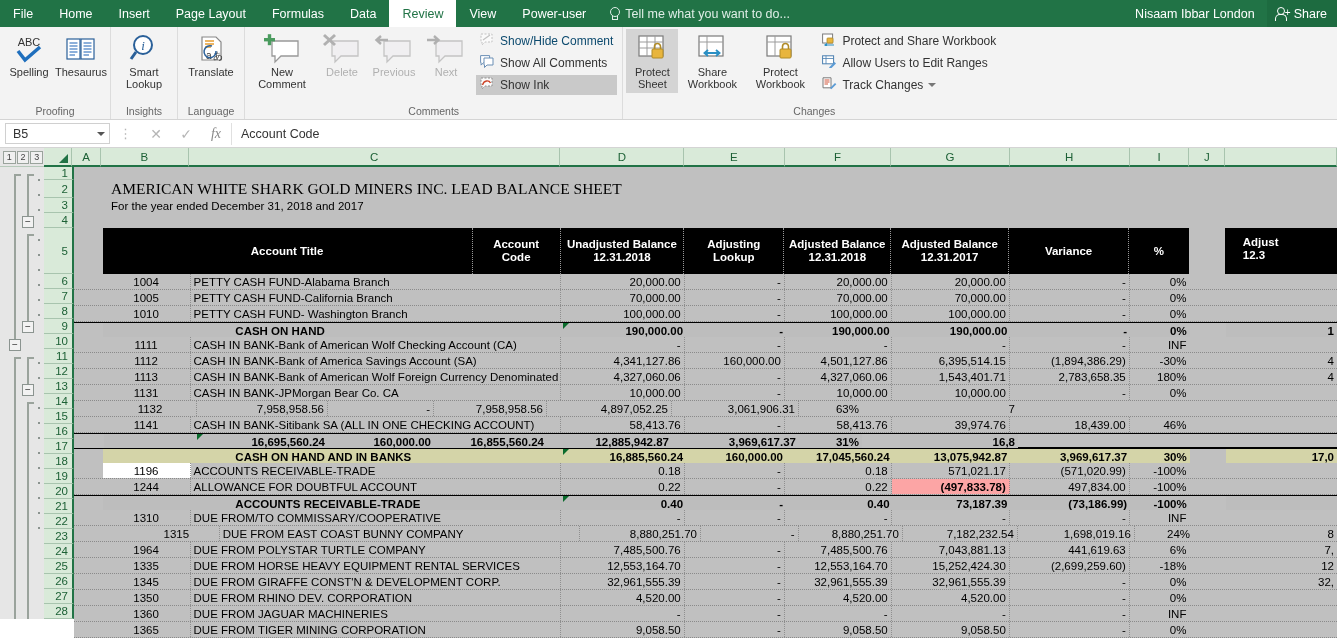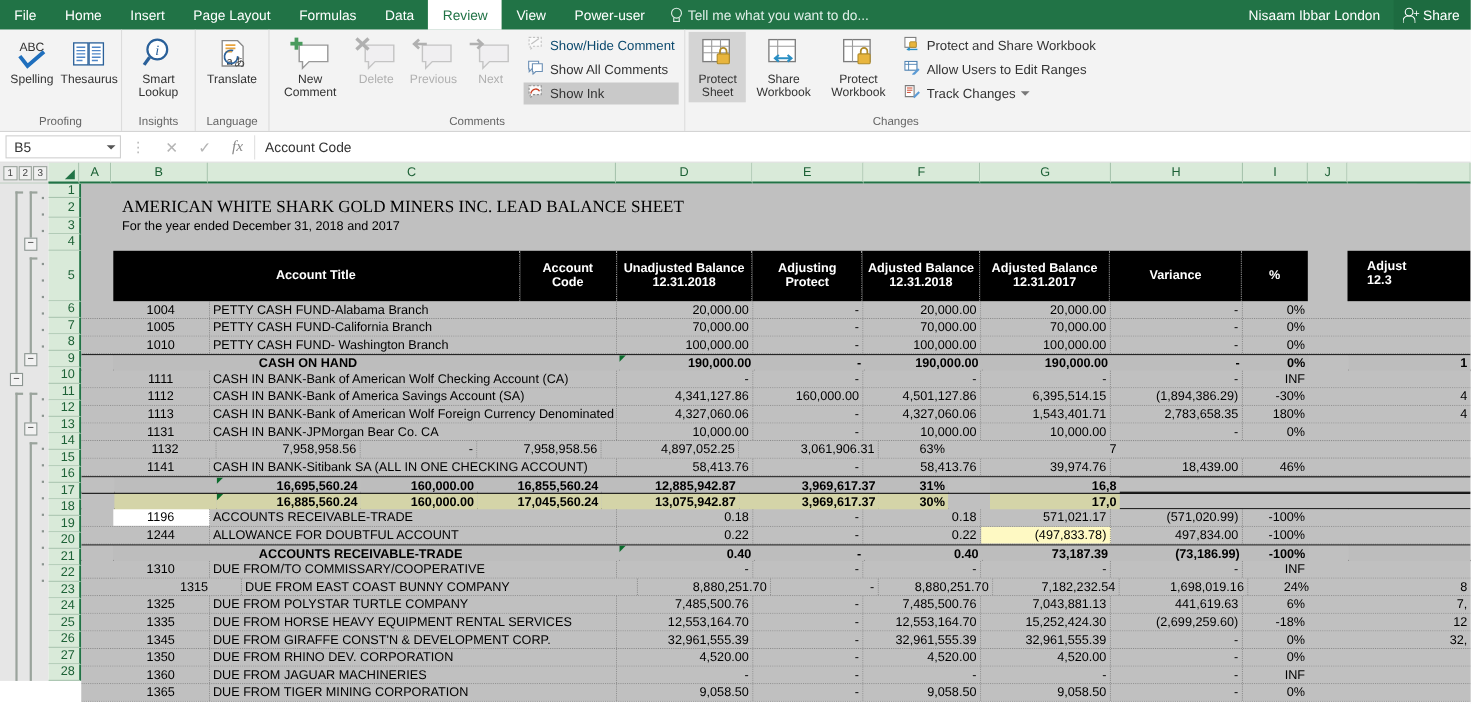--- a/index.html
+++ b/index.html
@@ -609,21 +609,21 @@
           <div class="cell hdr" style="width:93px;height:46px">
             <span>Account</span>
             <span>Code</span>
           </div>
           <div class="cell hdr" style="width:131px;height:46px">
             <span>Unadjusted Balance</span>
             <span>12.31.2018</span>
           </div>
           <div class="cell hdr" style="width:106px;height:46px">
             <span>Adjusting</span>
-            <span>Protect</span>
+            <span>Lookup</span>
           </div>
           <div class="cell hdr" style="width:113px;height:46px">
             <span>Adjusted Balance</span>
             <span>12.31.2018</span>
           </div>
           <div class="cell hdr" style="width:125px;height:46px">
             <span>Adjusted Balance</span>
             <span>12.31.2017</span>
           </div>
           <div class="cell hdr" style="width:127px;height:46px">
@@ -779,20 +779,21 @@
               <div class="cell r total" style="width: 125px; height: 15px; background: rgb(189, 189, 189); border-right: none;">12,885,942.87</div>
               <div class="cell r total" style="width: 127px; height: 15px; background: rgb(189, 189, 189); border-right: none;">3,969,617.37</div>
               <div class="cell r total" style="width: 63px; height: 15px; background: rgb(189, 189, 189); border-right: none;">31%</div>
               <div class="cell blank" style="width: 38px; height: 15px;"></div>
               <div class="cell r total" style="width: 118px; height: 15px; background: rgb(189, 189, 189); border-right: none;">16,8</div>
             </div>
             <div class="rowline" style="width: 1214px; height: 0px;"></div>
             <div class="cellrow" style="border-bottom: 1px solid rgb(0, 0, 0); position: relative; border-top: 1px solid rgb(0, 0, 0); height: 15px;">
               <div class="cell blank" style="width: 30px; height: 15px;"></div>
               <div class="cell c grand" style="width: 93px; height: 15px; background: rgb(212, 212, 168); border-right: none;"></div>
+              <div class="cell  grand" style="width: 393px; height: 15px; background: rgb(212, 212, 168); border-right: none; padding-left: 45px;">CASH ON HAND AND IN BANKS</div>
               <div class="cell r grand" style="width: 131px; height: 15px; background: rgb(212, 212, 168); border-right: none; position: relative;">16,885,560.24<span style="position: absolute; left: 0px; top: 0px; width: 0px; height: 0px; border-left: 6px solid rgb(10, 107, 44); border-bottom: 6px solid transparent;"></span></div>
               <div class="cell r grand" style="width: 106px; height: 15px; background: rgb(212, 212, 168); border-right: none;">160,000.00</div>
               <div class="cell r grand" style="width: 113px; height: 15px; background: rgb(212, 212, 168); border-right: none;">17,045,560.24</div>
               <div class="cell r grand" style="width: 125px; height: 15px; background: rgb(212, 212, 168); border-right: none;">13,075,942.87</div>
               <div class="cell r grand" style="width: 127px; height: 15px; background: rgb(212, 212, 168); border-right: none;">3,969,617.37</div>
               <div class="cell r grand" style="width: 63px; height: 15px; background: rgb(212, 212, 168); border-right: none;">30%</div>
               <div class="cell blank" style="width: 38px; height: 15px;"></div>
               <div class="cell r grand" style="width: 118px; height: 15px; background: rgb(212, 212, 168); border-right: none;">17,0</div>
             </div>
             <div class="rowline" style="width: 1214px; height: 0px;"></div>
@@ -809,21 +810,21 @@
               <div class="cell blank" style="width: 38px; height: 15px;"></div>
               <div class="cell r" style="width: 118px; height: 15px; background: rgb(192, 192, 192); border-right: none;"></div>
             </div>
             <div class="cellrow" style="border-bottom: 1px dotted rgb(138, 138, 138); position: relative;">
               <div class="cell blank" style="width: 30px; height: 15px;"></div>
               <div class="cell c" style="width: 93px; height: 15px; background: rgb(192, 192, 192);">1244</div>
               <div class="cell " style="width: 393px; height: 15px; background: rgb(192, 192, 192);">ALLOWANCE FOR DOUBTFUL ACCOUNT</div>
               <div class="cell r" style="width: 131px; height: 15px; background: rgb(192, 192, 192);">0.22</div>
               <div class="cell r" style="width: 106px; height: 15px; background: rgb(192, 192, 192);">-</div>
               <div class="cell r" style="width: 113px; height: 15px; background: rgb(192, 192, 192);">0.22</div>
-              <div class="cell r" style="width: 125px; height: 15px; background: #fef9c3;">(497,833.78)</div>
+              <div class="cell r" style="width: 125px; height: 15px; background: #fca5a5; font-weight: bold;">(497,833.78)</div>
               <div class="cell r" style="width: 127px; height: 15px; background: rgb(192, 192, 192);">497,834.00</div>
               <div class="cell r" style="width: 63px; height: 15px; background: rgb(192, 192, 192); border-right: none;">-100%</div>
               <div class="cell blank" style="width: 38px; height: 15px;"></div>
               <div class="cell r" style="width: 118px; height: 15px; background: rgb(192, 192, 192); border-right: none;"></div>
             </div>
             <div class="cellrow" style="border-bottom: 1px solid rgb(0, 0, 0); position: relative; border-top: 1px solid rgb(0, 0, 0); height: 15px;">
               <div class="cell blank" style="width: 30px; height: 15px;"></div>
               <div class="cell c total" style="width: 93px; height: 15px; background: rgb(189, 189, 189); border-right: none;"></div>
               <div class="cell  total" style="width: 393px; height: 15px; background: rgb(189, 189, 189); border-right: none; padding-left: 45px;">ACCOUNTS RECEIVABLE-TRADE</div>
               <div class="cell r total" style="width: 131px; height: 15px; background: rgb(189, 189, 189); border-right: none; position: relative;">0.40<span style="position: absolute; left: 0px; top: 0px; width: 0px; height: 0px; border-left: 6px solid rgb(10, 107, 44); border-bottom: 6px solid transparent;"></span></div>
@@ -857,21 +858,21 @@
               <div class="cell r" style="width: 106px; height: 15px; background: rgb(192, 192, 192);">-</div>
               <div class="cell r" style="width: 113px; height: 15px; background: rgb(192, 192, 192);">8,880,251.70</div>
               <div class="cell r" style="width: 125px; height: 15px; background: rgb(192, 192, 192);">7,182,232.54</div>
               <div class="cell r" style="width: 127px; height: 15px; background: rgb(192, 192, 192);">1,698,019.16</div>
               <div class="cell r" style="width: 63px; height: 15px; background: rgb(192, 192, 192); border-right: none;">24%</div>
               <div class="cell blank" style="width: 38px; height: 15px;"></div>
               <div class="cell r" style="width: 118px; height: 15px; background: rgb(192, 192, 192); border-right: none;">8</div>
             </div>
             <div class="cellrow" style="border-bottom: 1px dotted rgb(138, 138, 138); position: relative;">
               <div class="cell blank" style="width: 30px; height: 15px;"></div>
-              <div class="cell c" style="width: 93px; height: 15px; background: rgb(192, 192, 192);">1325</div>
+              <div class="cell c" style="width: 93px; height: 15px; background: rgb(192, 192, 192);">1964</div>
               <div class="cell " style="width: 393px; height: 15px; background: rgb(192, 192, 192);">DUE FROM POLYSTAR TURTLE COMPANY</div>
               <div class="cell r" style="width: 131px; height: 15px; background: rgb(192, 192, 192);">7,485,500.76</div>
               <div class="cell r" style="width: 106px; height: 15px; background: rgb(192, 192, 192);">-</div>
               <div class="cell r" style="width: 113px; height: 15px; background: rgb(192, 192, 192);">7,485,500.76</div>
               <div class="cell r" style="width: 125px; height: 15px; background: rgb(192, 192, 192);">7,043,881.13</div>
               <div class="cell r" style="width: 127px; height: 15px; background: rgb(192, 192, 192);">441,619.63</div>
               <div class="cell r" style="width: 63px; height: 15px; background: rgb(192, 192, 192); border-right: none;">6%</div>
               <div class="cell blank" style="width: 38px; height: 15px;"></div>
               <div class="cell r" style="width: 118px; height: 15px; background: rgb(192, 192, 192); border-right: none;">7,</div>
             </div>

